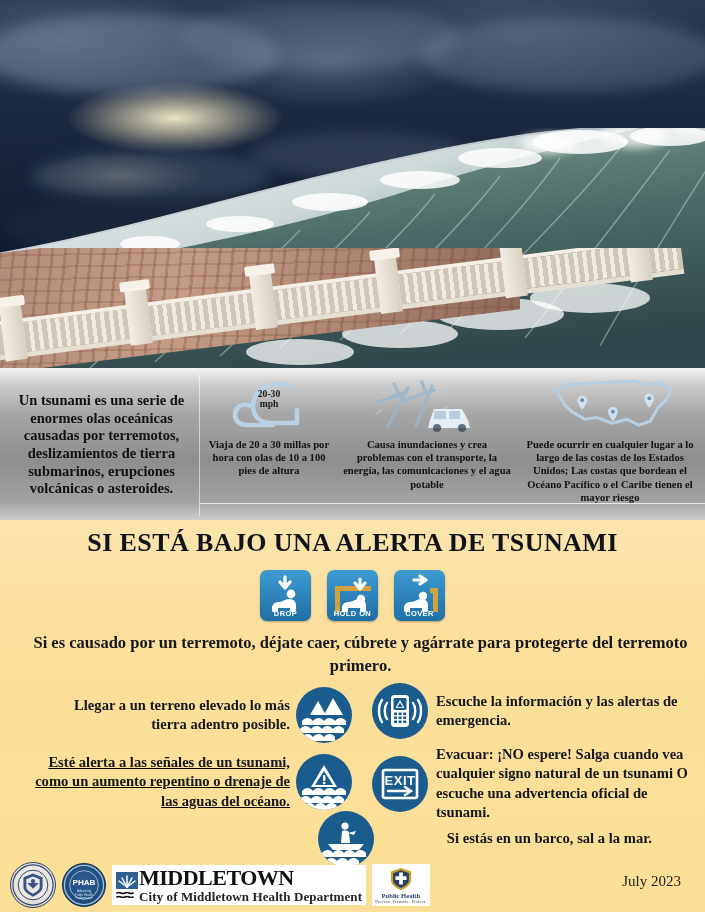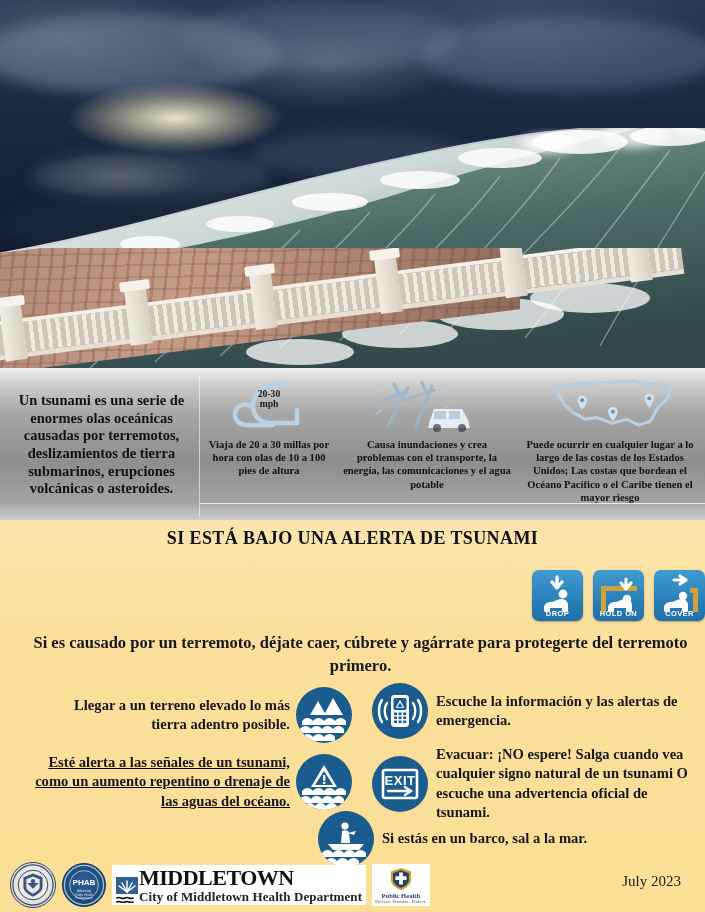--- a/index.html
+++ b/index.html
@@ -67,22 +67,22 @@
   .col0 p{margin:0;font-size:14.5px;font-weight:700;color:#111;line-height:1.22;text-align:center;}
   .col1{width:138px;padding:0 4px;}
   .col2{width:178px;padding:0 4px;}
   .col3{width:188px;padding:0 4px;}
   .icon-box{height:62px;display:flex;align-items:center;justify-content:center;width:100%;}
   .cap{font-size:10.6px;font-weight:700;color:#111;line-height:1.25;text-align:center;margin-top:2px;}
   .band-rule{position:absolute;left:200px;right:8px;bottom:16px;height:1px;background:rgba(255,255,255,.75);}
 
   
   .alert-h{position:absolute;left:0;top:528px;width:705px;text-align:center;
-    font-size:18px;font-weight:700;color:#10131c;letter-spacing:.4px;}
-  .dch{position:absolute;left:0;top:570px;width:705px;display:flex;justify-content:flex-end;gap:10px;}
+    font-size:26px;font-weight:700;color:#10131c;letter-spacing:.4px;}
+  .dch{position:absolute;left:0;top:570px;width:705px;display:flex;justify-content:center;gap:16px;}
   .dch-tile{width:51px;height:51px;border-radius:7px;position:relative;overflow:hidden;
     background:linear-gradient(180deg,#3e9bd0 0%,#2f86be 45%,#1f6fa6 100%);
     box-shadow:0 1px 2px rgba(0,0,0,.3);}
   .dch-label{position:absolute;left:0;right:0;bottom:3px;text-align:center;color:#fff;
     font-family:"Liberation Sans",sans-serif;font-size:7.5px;font-weight:700;letter-spacing:.4px;}
 
   .lead{position:absolute;left:0;top:632px;width:705px;text-align:center;
     font-size:16.5px;font-weight:700;color:#15171f;line-height:1.38;margin-left:8px;}
 
   
@@ -92,33 +92,33 @@
   .tip-txt{font-size:14.6px;font-weight:700;color:#15171f;line-height:1.33;}
 
   .t1{left:52px;top:4px;width:300px;}
   .t1 .tip-txt{text-align:right;width:238px;margin-right:6px;}
   .t2{left:30px;top:70px;width:322px;text-decoration:underline;}
   .t2 .tip-txt{text-align:right;width:260px;margin-right:6px;}
   .t3{left:372px;top:0px;width:320px;}
   .t3 .tip-txt{margin-left:8px;width:250px;}
   .t4{left:372px;top:62px;width:330px;}
   .t4 .tip-txt{margin-left:8px;width:258px;}
-  .t5{left:318px;top:128px;width:350px;}
+  .t5{left:318px;top:128px;width:350px;text-align:right;}
   .t5 .tip-txt{margin-left:8px;width:270px;}
 
   
   .footer{position:absolute;left:0;bottom:0;width:705px;height:56px;}
   .logos{position:absolute;left:10px;bottom:4px;display:flex;align-items:center;gap:6px;}
   .seal{width:46px;height:46px;border-radius:50%;position:relative;flex:none;
     background:radial-gradient(circle at 50% 42%,#f4f3ef 0%,#e5e3dc 55%,#cfcdc4 100%);
     border:1.6px solid #2b3f6b;box-sizing:border-box;}
   .phab{width:44px;height:44px;border-radius:50%;flex:none;position:relative;
     background:radial-gradient(circle at 50% 40%,#2f5f93 0%,#1e4a7a 60%,#16395f 100%);
     border:1.5px solid #14304f;box-sizing:border-box;color:#fff;}
-  .mdl{display:flex;align-items:flex-end;background:#fff;padding:2px 4px;height:40px;box-sizing:border-box;}
+  .mdl{display:flex;align-items:center;background:#fff;padding:2px 4px;height:40px;box-sizing:border-box;}
   .mdl-burst{width:22px;height:26px;position:relative;margin-right:1px;}
   .mdl-txt{line-height:1;}
   .mdl-name{font-size:22px;font-weight:700;color:#111;letter-spacing:-.5px;font-family:"Liberation Serif",serif;}
   .mdl-dept{font-size:13px;font-weight:700;color:#222;letter-spacing:.1px;margin-top:1px;}
   .ph{display:flex;align-items:center;flex-direction:column;background:#fff;padding:1px 3px;height:42px;box-sizing:border-box;justify-content:center;}
   .ph-name{font-size:6.6px;font-weight:700;color:#2b3f6b;margin-top:1px;}
   .ph-sub{font-size:4.4px;color:#444;letter-spacing:.2px;}
   .date{position:absolute;right:24px;bottom:22px;font-size:15px;color:#1c1c1c;font-weight:400;}
 </style>
 </head>

